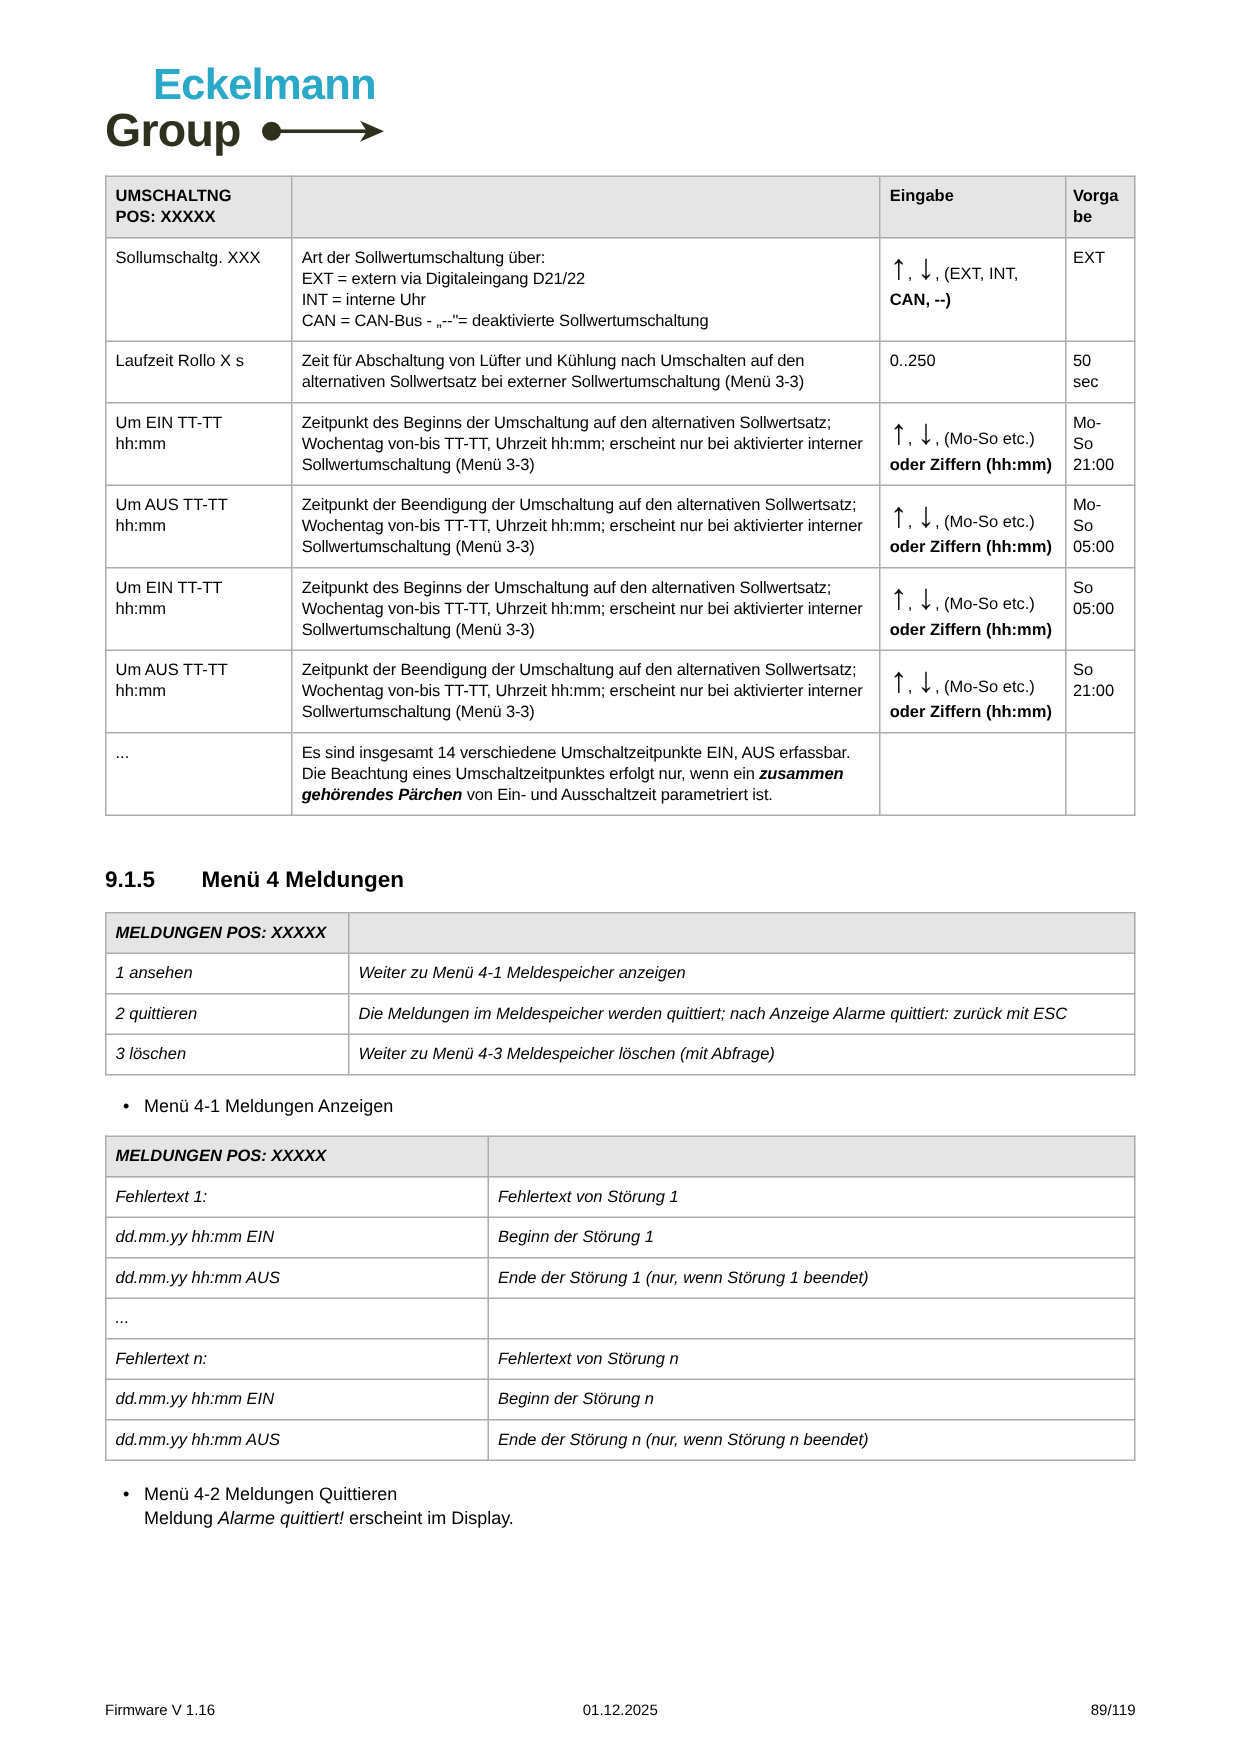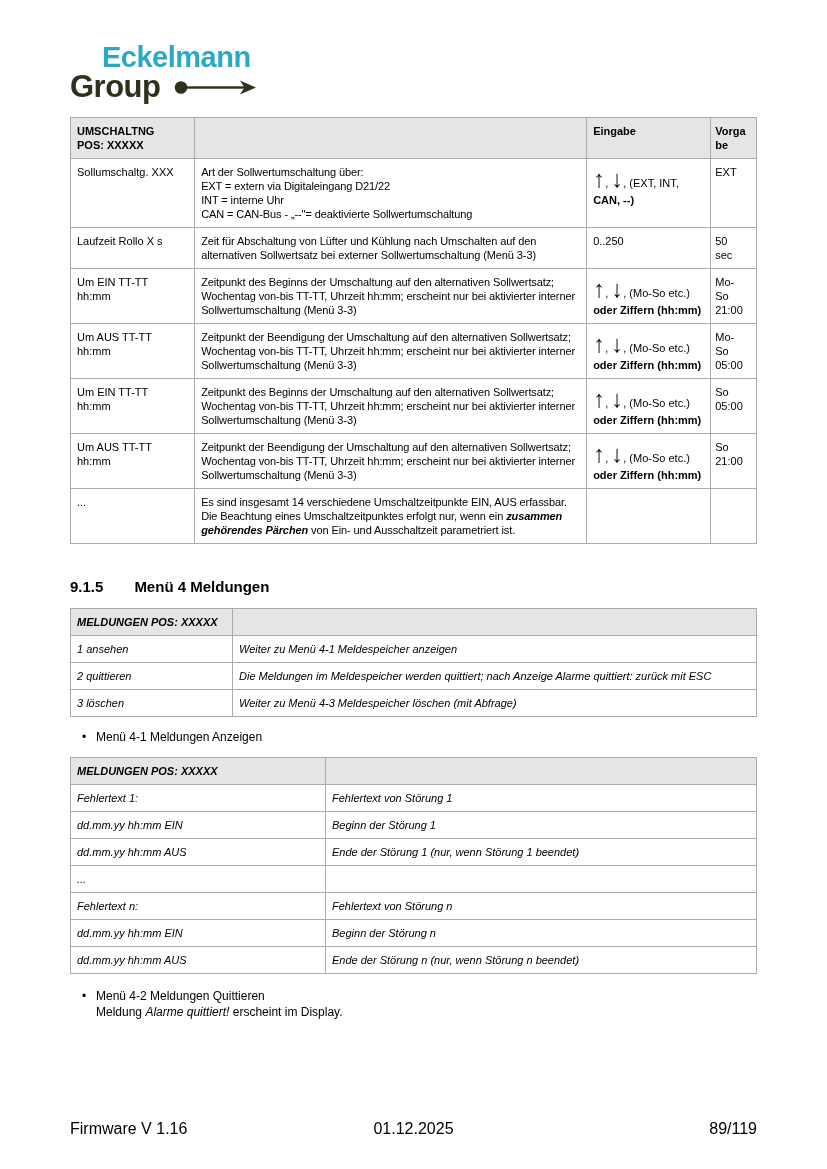--- a/index.html
+++ b/index.html
@@ -48,22 +48,22 @@
   .bullet-item { display:flex; font-size:12px; line-height:16px; }
   .bullet-item .dot { width:14px; flex:0 0 14px; margin-left:12px; }
   .bullet-item .dot::before { content:"•"; }
   .single-bullet { margin:12px 0 12px 0; }
   .bullet-list { margin-top:14px; }
   .bullet-list .bullet-item { margin-bottom:11px; }
   .it { font-style:italic; }
 
   
   .footer {
-    position:absolute; left:70px; right:70px; bottom:33px;
-    font-size:16px; line-height:14px;
+    position:absolute; left:70px; right:70px; bottom:21px;
+    font-size:10px; line-height:14px;
   }
   .footer .center { position:absolute; left:50%; transform:translateX(-50%); }
   .footer .right { position:absolute; right:0; }
 </style>
 </head>
 <body>
 
 <div class="page">
 
   <div class="logo">

